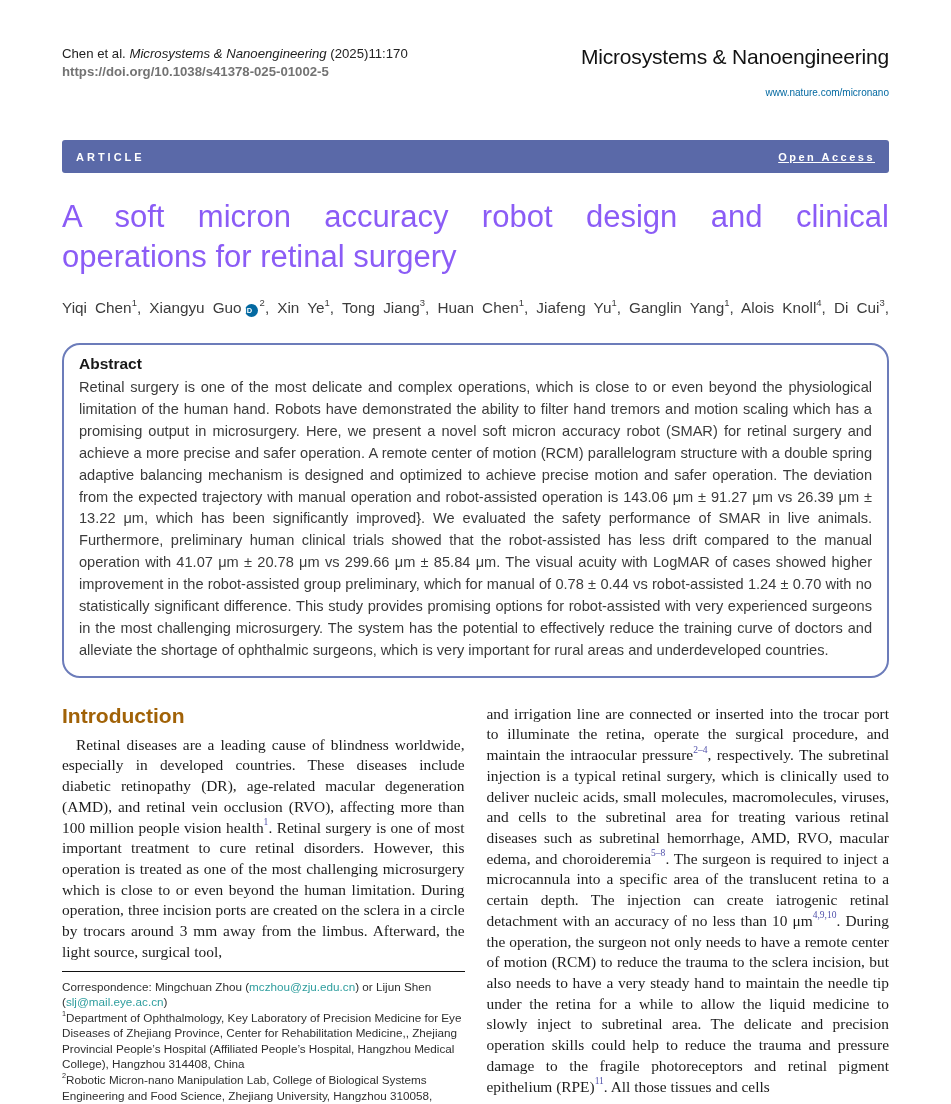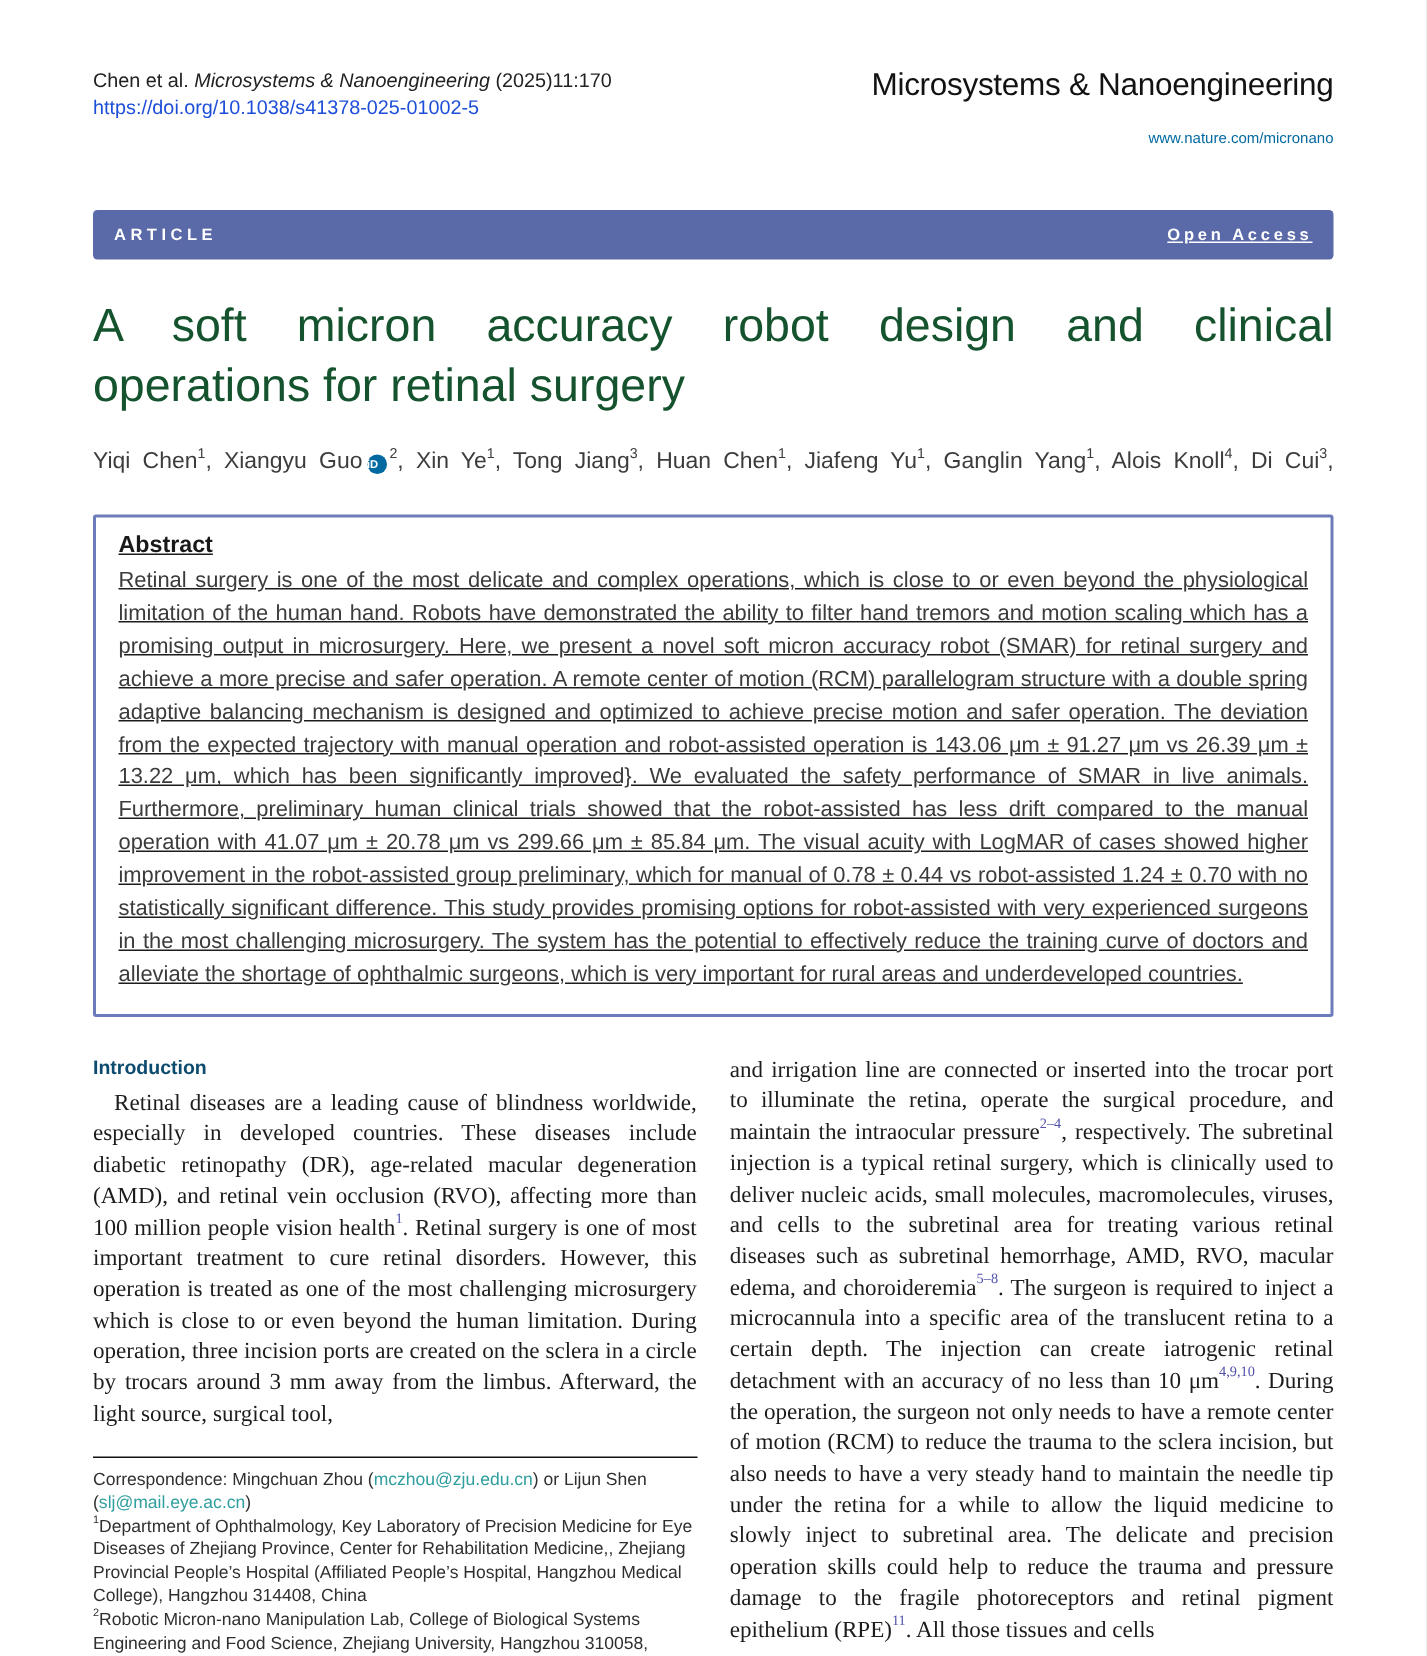--- a/index.html
+++ b/index.html
@@ -5,61 +5,60 @@
   html,body { margin:0; padding:0; background:#e8e8e8; }
   .page {
     width:951px; height:1104px; margin:0 auto; background:#ffffff;
     box-sizing:border-box; padding:45px 62px 0 62px;
     position:relative; overflow:hidden;
     font-family:"Liberation Sans", sans-serif; color:#1c1c1c;
   }
   
   .top-header { display:flex; justify-content:space-between; align-items:flex-start; margin-bottom:42px; }
   .cite-block { font-size:13.2px; line-height:1.4; color:#222; }
-  .doi { color:#1d4ed8; }
+  .doi { color:#737373;font-weight:bold; }
   .journal-block { text-align:right; }
   .journal-name { font-size:21px; letter-spacing:-0.2px; color:#121212; }
   .journal-url { font-size:10px; color:#0369a1; margin-top:18px; }
   
   .banner {
     height:33px; background:#5a69a8; border-radius:3px;
     display:flex; align-items:center; justify-content:space-between;
     padding:0 14px; color:#ffffff; font-weight:bold; font-size:11px;
   }
   .banner-left { letter-spacing:3px; }
   .banner-right { letter-spacing:2.5px;text-decoration:underline; }
   
-  .title { margin:24px 0 0 0; font-weight:normal; font-size:31px; line-height:1.28; color:#14532d; }
+  .title { margin:24px 0 0 0; font-weight:normal; font-size:31px; line-height:1.28; color:#8b5cf6; }
   .title-line1 { text-align:justify; text-align-last:justify; }
   
   .authors { margin-top:20px; font-size:15.3px; line-height:1.55; color:#3c3c3c; }
   .author-line-1 { text-align:justify; text-align-last:justify; }
   sup { font-size:0.62em; line-height:0; position:relative; top:-0.15em; }
   .sup-ref { color:#5050aa; }
   .sup-plain { color:inherit; }
   .orcid-icon {
     display:inline-block; width:13px; height:13px; border-radius:50%;
     background:#0369a1; color:#ffffff; font-size:7.5px; font-weight:bold;
     text-align:center; line-height:13px; margin:0 2px 0 3px; vertical-align:0.1em;
     font-family:"Liberation Sans", sans-serif;
   }
   
   .abstract-box {
-    margin-top:23px; border:2px solid #6c7cba; border-radius:2px;
+    margin-top:23px; border:2px solid #6c7cba; border-radius:18px;
     padding:10px 15px 14px 15px;
-    text-decoration:underline;
   }
   .abstract-heading { margin:0 0 4px 0; font-size:15.5px; font-weight:bold; color:#191919; }
   .abstract-body {
     margin:0; font-size:14.6px; line-height:1.5; color:#3b3b3b; text-align:justify;
   }
   
   .columns { margin-top:26px; display:flex; gap:22px; height:415px; }
   .col { width:404px; display:flex; flex-direction:column; }
-  .section-heading { margin:0 0 7px 0; font-size:13px; font-weight:bold; color:#0c4a6e; font-family:"Liberation Sans", sans-serif; }
+  .section-heading { margin:0 0 7px 0; font-size:21px; font-weight:bold; color:#a16207; font-family:"Liberation Sans", sans-serif; }
   .body-par {
     margin:0; font-family:"Liberation Serif", serif; font-size:15.4px;
     line-height:1.345; text-align:justify; color:#1c1c1c;
   }
   .indent { text-indent:14px; }
   
   .footnote { margin-top:auto; font-size:11.7px; line-height:1.33; color:#2f2f2f; }
   .footnote-rule { border-top:1.5px solid #111111; margin-bottom:7px; }
   .fn-line { margin:0; }
   .email { color:#2f9e9e; }

